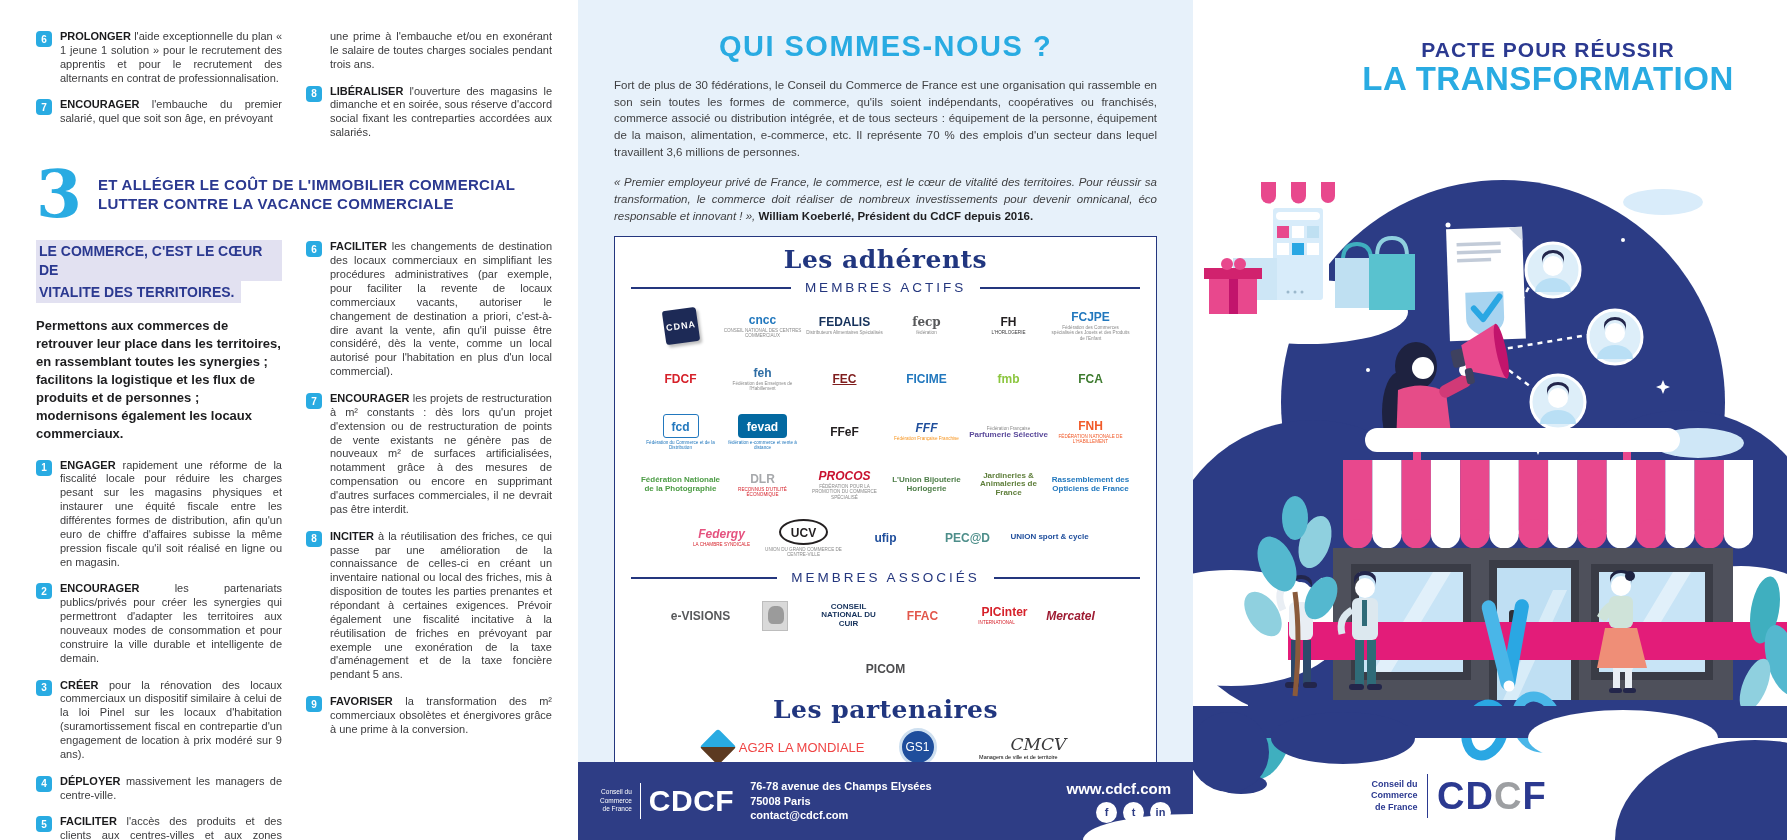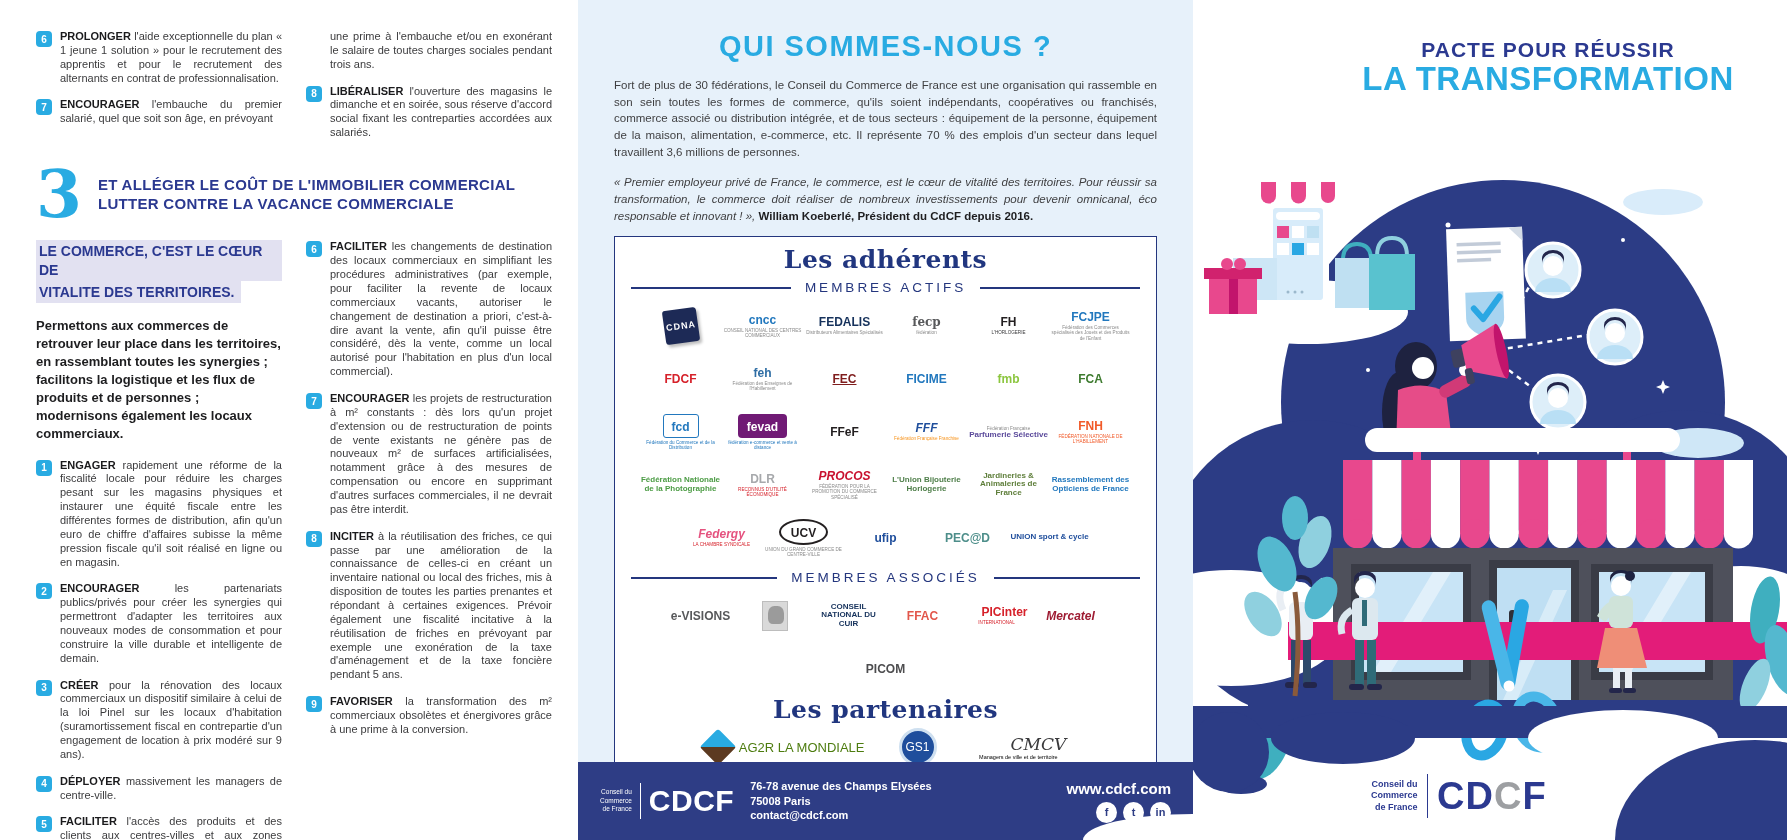--- a/index.html
+++ b/index.html
@@ -240,21 +240,21 @@
           </div>
         <div class="chip">
             <span class="lab lg" style="color: rgb(62, 123, 47);">FCA</span>
           </div>
 
         <div class="chip">
             <span class="boxed"><span class="lab md" style="color: rgb(34, 120, 190);">fcd</span></span>
             <span class="sub" style="color: rgb(34, 120, 190);">Fédération du Commerce et de la Distribution</span>
           </div>
         <div class="chip">
-            <span class="boxed-fill" style="background: #701a75;"><span class="lab md" style="color: rgb(255, 255, 255);">fevad</span></span>
+            <span class="boxed-fill" style="background: #0369a1;"><span class="lab md" style="color: rgb(255, 255, 255);">fevad</span></span>
             <span class="sub" style="color: rgb(34, 120, 190);">fédération e-commerce et vente à distance</span>
           </div>
         <div class="chip">
             <span class="lab lg" style="color: rgb(35, 31, 32);">FFeF</span>
           </div>
         <div class="chip">
             <span class="lab lg it" style="color: rgb(31, 78, 156);">FFF</span>
             <span class="sub" style="color: rgb(247, 148, 29);">Fédération Française Franchise</span>
           </div>
         <div class="chip">
@@ -335,21 +335,21 @@
         <div class="chip assoc-chip">
             <span class="lab md" style="color: rgb(77, 77, 79);">PICOM</span>
           </div>
       </div>
 
       <div class="serif-title">Les partenaires</div>
 
       <div class="partners-row">
         <div class="partner">
           <span class="diamond"></span>
-          <span class="lab" style="font-size: 13px; color: #4d7c0f;">AG2R LA MONDIALE</span>
+          <span class="lab" style="font-size: 13px; color: #ef4444;">AG2R LA MONDIALE</span>
         </div>
         <div class="partner gs1-wrap">
           <span class="gs1-circle" style="background: rgb(31, 78, 156);">
               <span class="lab md" style="color: rgb(255, 255, 255);">GS1</span>
             </span>
           <span class="gs1-sub" style="color: rgb(242, 99, 52);">France</span>
         </div>
         <div class="partner cmcv">
           <span style="display:flex;flex-direction:column;align-items:center">
               <span class="lab" style="color: rgb(58, 58, 60); margin-left: 40px;">CMCV</span>

